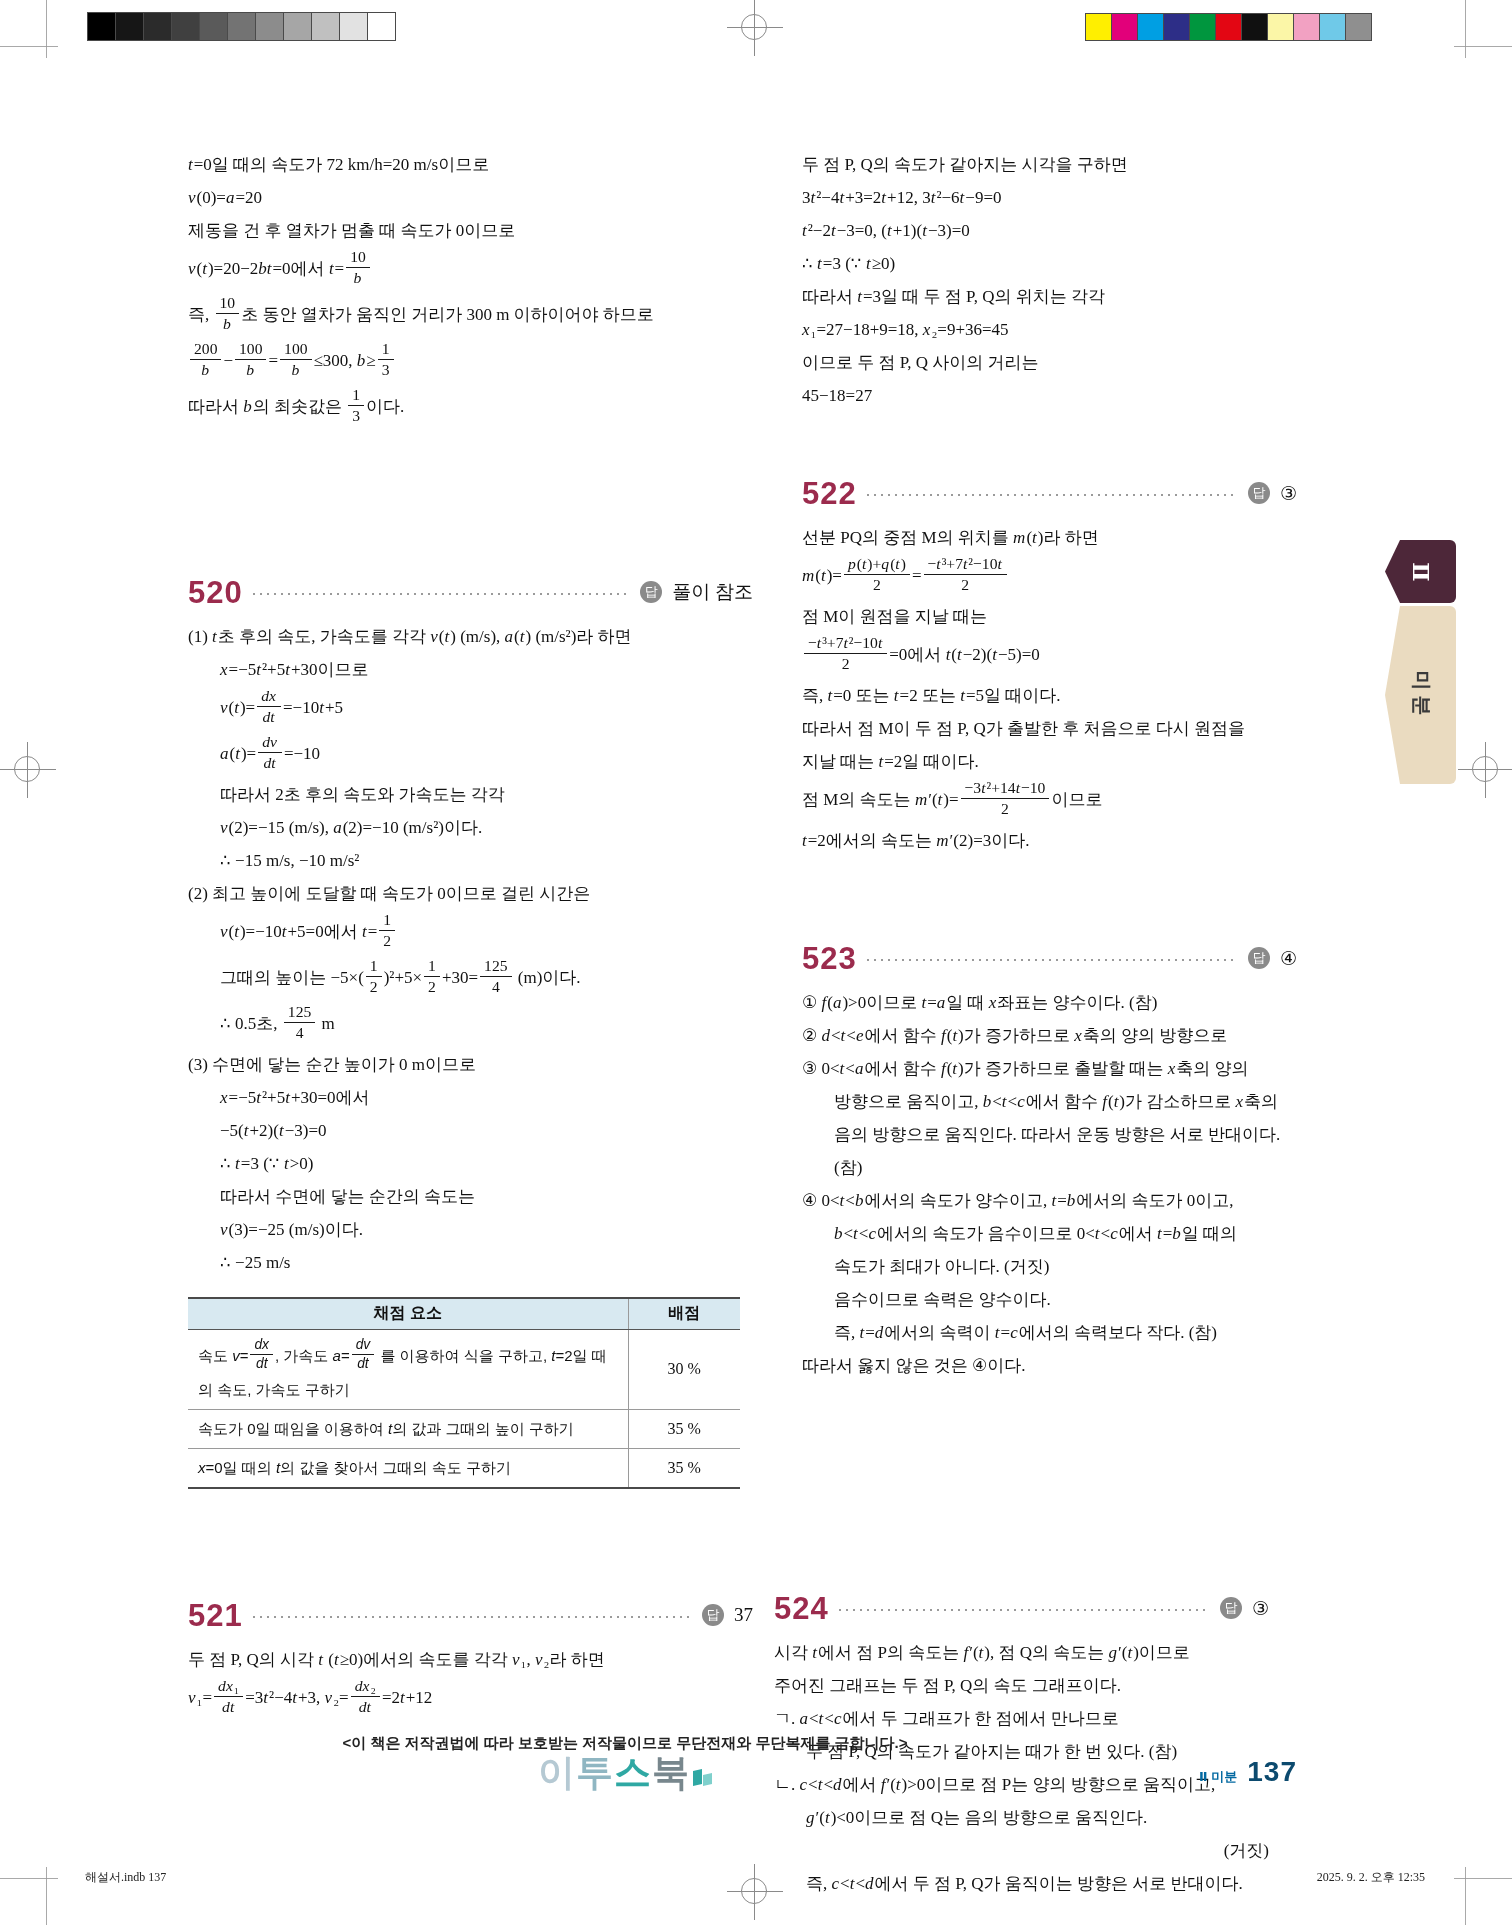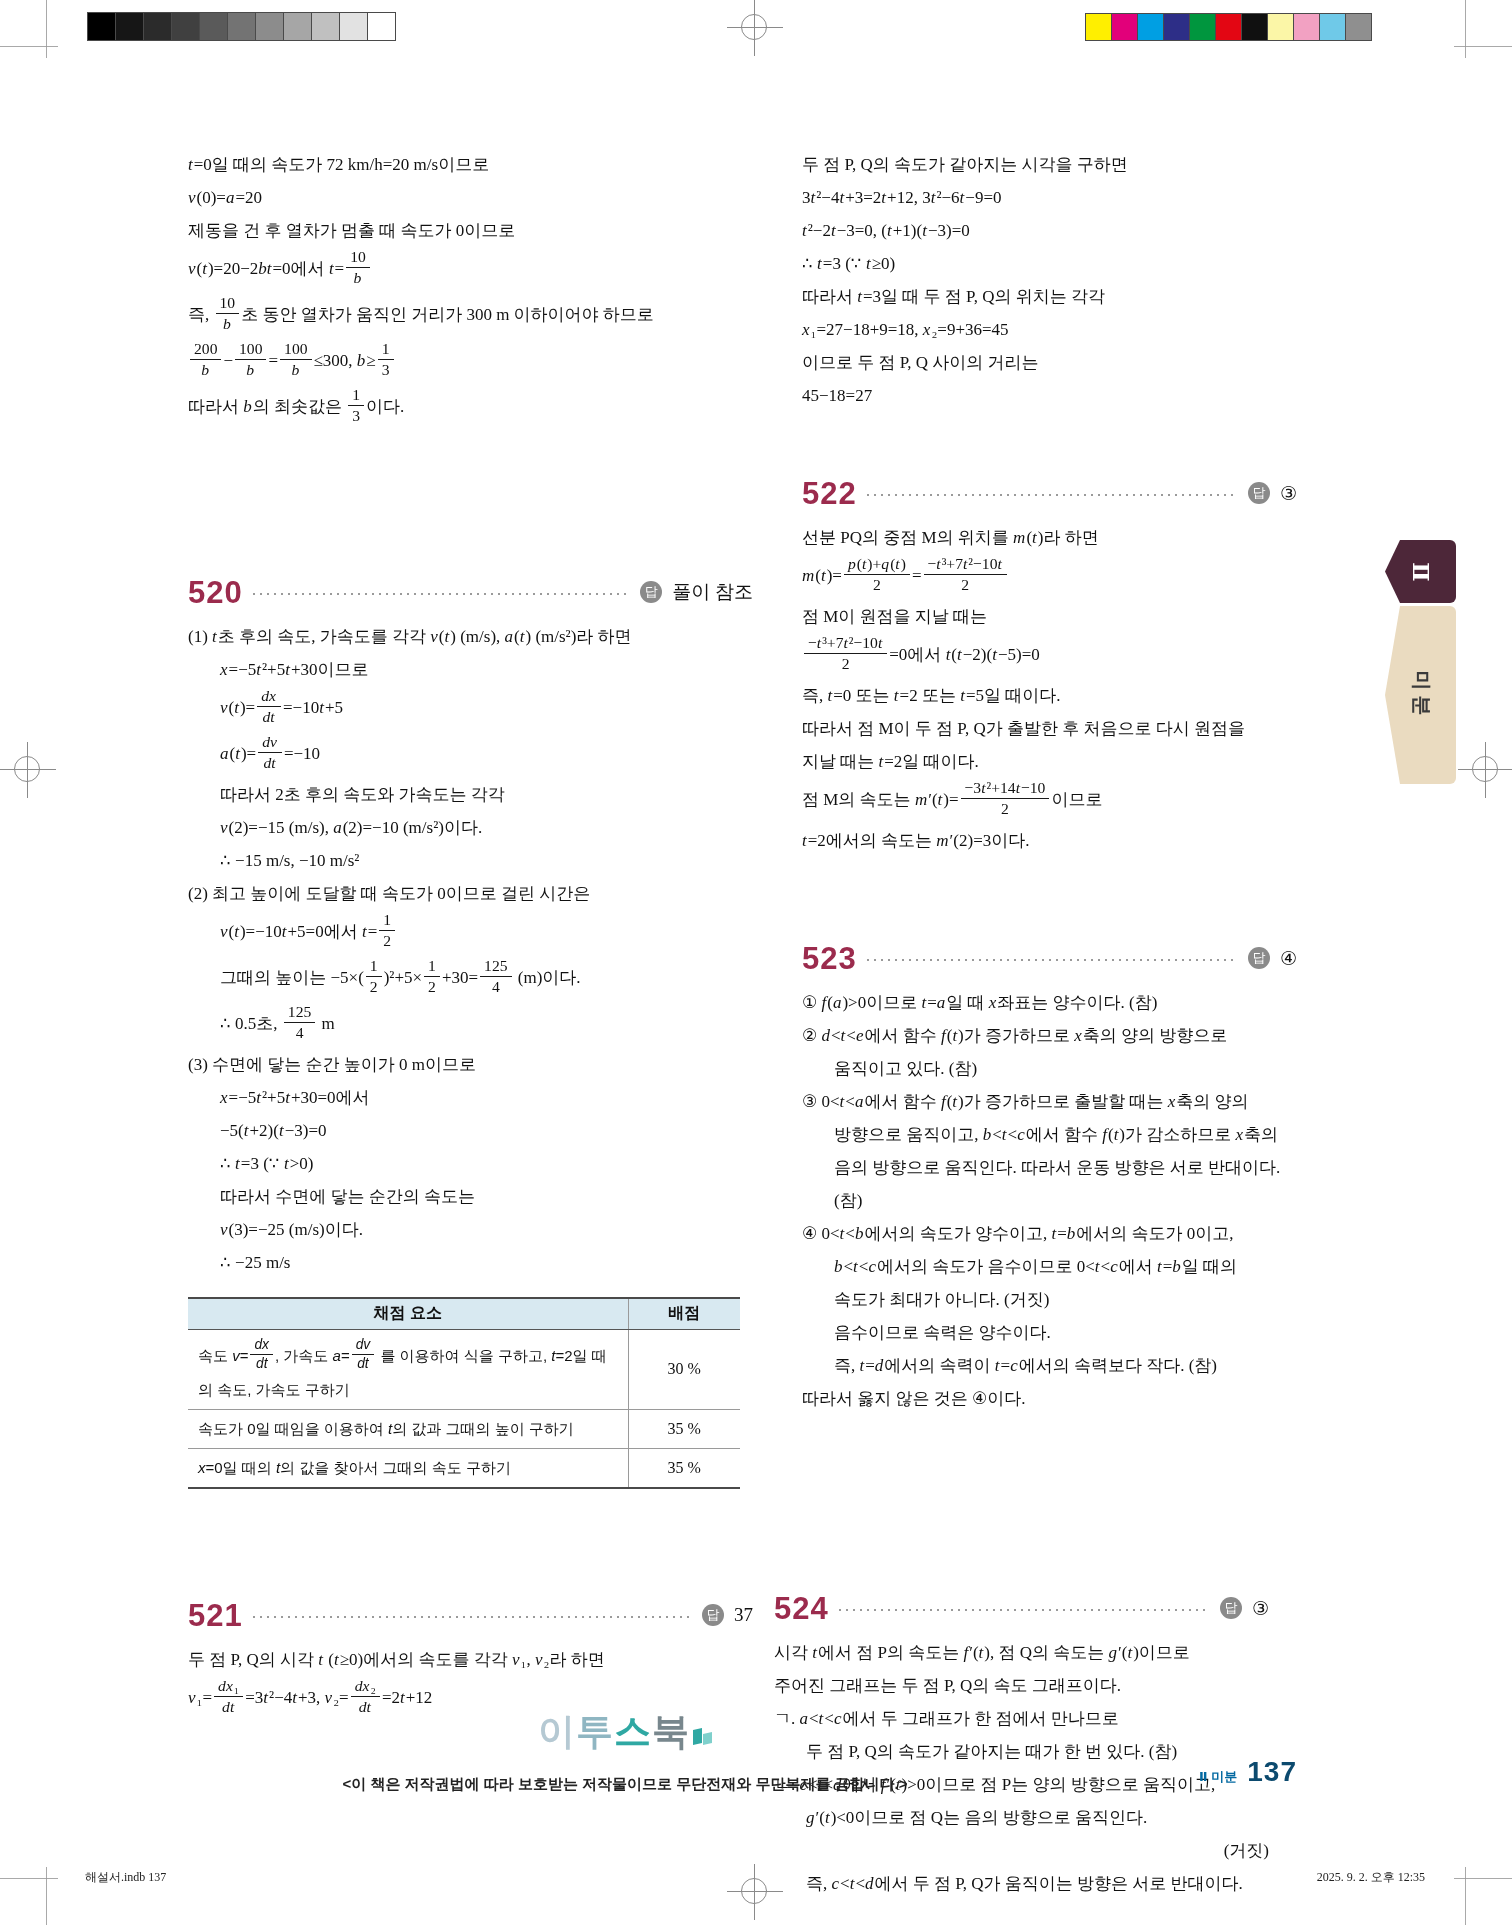--- a/index.html
+++ b/index.html
@@ -241,21 +241,20 @@
   <div class="sec" style="left:802px;top:938px;width:495px;">
     <div class="phead">
       <span class="pnum">523</span>
       <span class="leader"></span>
       <span class="abadge">답</span>
       <span class="aval">④</span>
     </div>
     <div class="body">
         <div class="ln h1">① <i>f</i>(<i>a</i>)&gt;0이므로 <i>t</i>=<i>a</i>일 때 <i>x</i>좌표는 양수이다. (참)</div>
         <div class="ln h1">② <i>d</i>&lt;<i>t</i>&lt;<i>e</i>에서 함수 <i>f</i>(<i>t</i>)가 증가하므로 <i>x</i>축의 양의 방향으로</div>
-        <div class="ln i1">움직이고 있다. (참)</div>
         <div class="ln h1">③ 0&lt;<i>t</i>&lt;<i>a</i>에서 함수 <i>f</i>(<i>t</i>)가 증가하므로 출발할 때는 <i>x</i>축의 양의</div>
         <div class="ln i1">방향으로 움직이고, <i>b</i>&lt;<i>t</i>&lt;<i>c</i>에서 함수 <i>f</i>(<i>t</i>)가 감소하므로 <i>x</i>축의</div>
         <div class="ln i1">음의 방향으로 움직인다. 따라서 운동 방향은 서로 반대이다. (참)</div>
         <div class="ln h1">④ 0&lt;<i>t</i>&lt;<i>b</i>에서의 속도가 양수이고, <i>t</i>=<i>b</i>에서의 속도가 0이고,</div>
         <div class="ln i1"><i>b</i>&lt;<i>t</i>&lt;<i>c</i>에서의 속도가 음수이므로 0&lt;<i>t</i>&lt;<i>c</i>에서 <i>t</i>=<i>b</i>일 때의</div>
         <div class="ln i1">속도가 최대가 아니다. (거짓)</div>
         <div class="ln i1">음수이므로 속력은 양수이다.</div>
         <div class="ln i1">즉, <i>t</i>=<i>d</i>에서의 속력이 <i>t</i>=<i>c</i>에서의 속력보다 작다. (참)</div>
         <div class="ln ">따라서 옳지 않은 것은 ④이다.</div>
       </div>
@@ -281,24 +280,24 @@
   </div>
 
   <div id="tab-unit" class="tab">
     <span>Ⅱ</span>
   </div>
   <div id="tab-chapter" class="tab">
     <span>미분</span>
   </div>
 
   <div id="footer-center">
+    <div id="copyright">&lt;이 책은 저작권법에 따라 보호받는 저작물이므로 무단전재와 무단복제를 금합니다.&gt;</div>
     <div id="logo">
       <span><span style="color: rgb(181, 201, 211);">이</span><span style="color: rgb(143, 182, 194);">투</span><span style="color: rgb(47, 168, 163);">스</span><span style="color: rgb(120, 135, 141);">북</span></span><span class="ic"><b></b><b></b></span>
     </div>
-    <div id="copyright">&lt;이 책은 저작권법에 따라 보호받는 저작물이므로 무단전재와 무단복제를 금합니다.&gt;</div>
   </div>
 
   <div id="page-label">
     <span class="sect">Ⅱ 미분</span><span class="pno">137</span>
   </div>
 
   <div id="print-left" class="printline">해설서.indb   137</div>
   <div id="print-right" class="printline">2025. 9. 2.   오후 12:35</div>
 
 </div>

